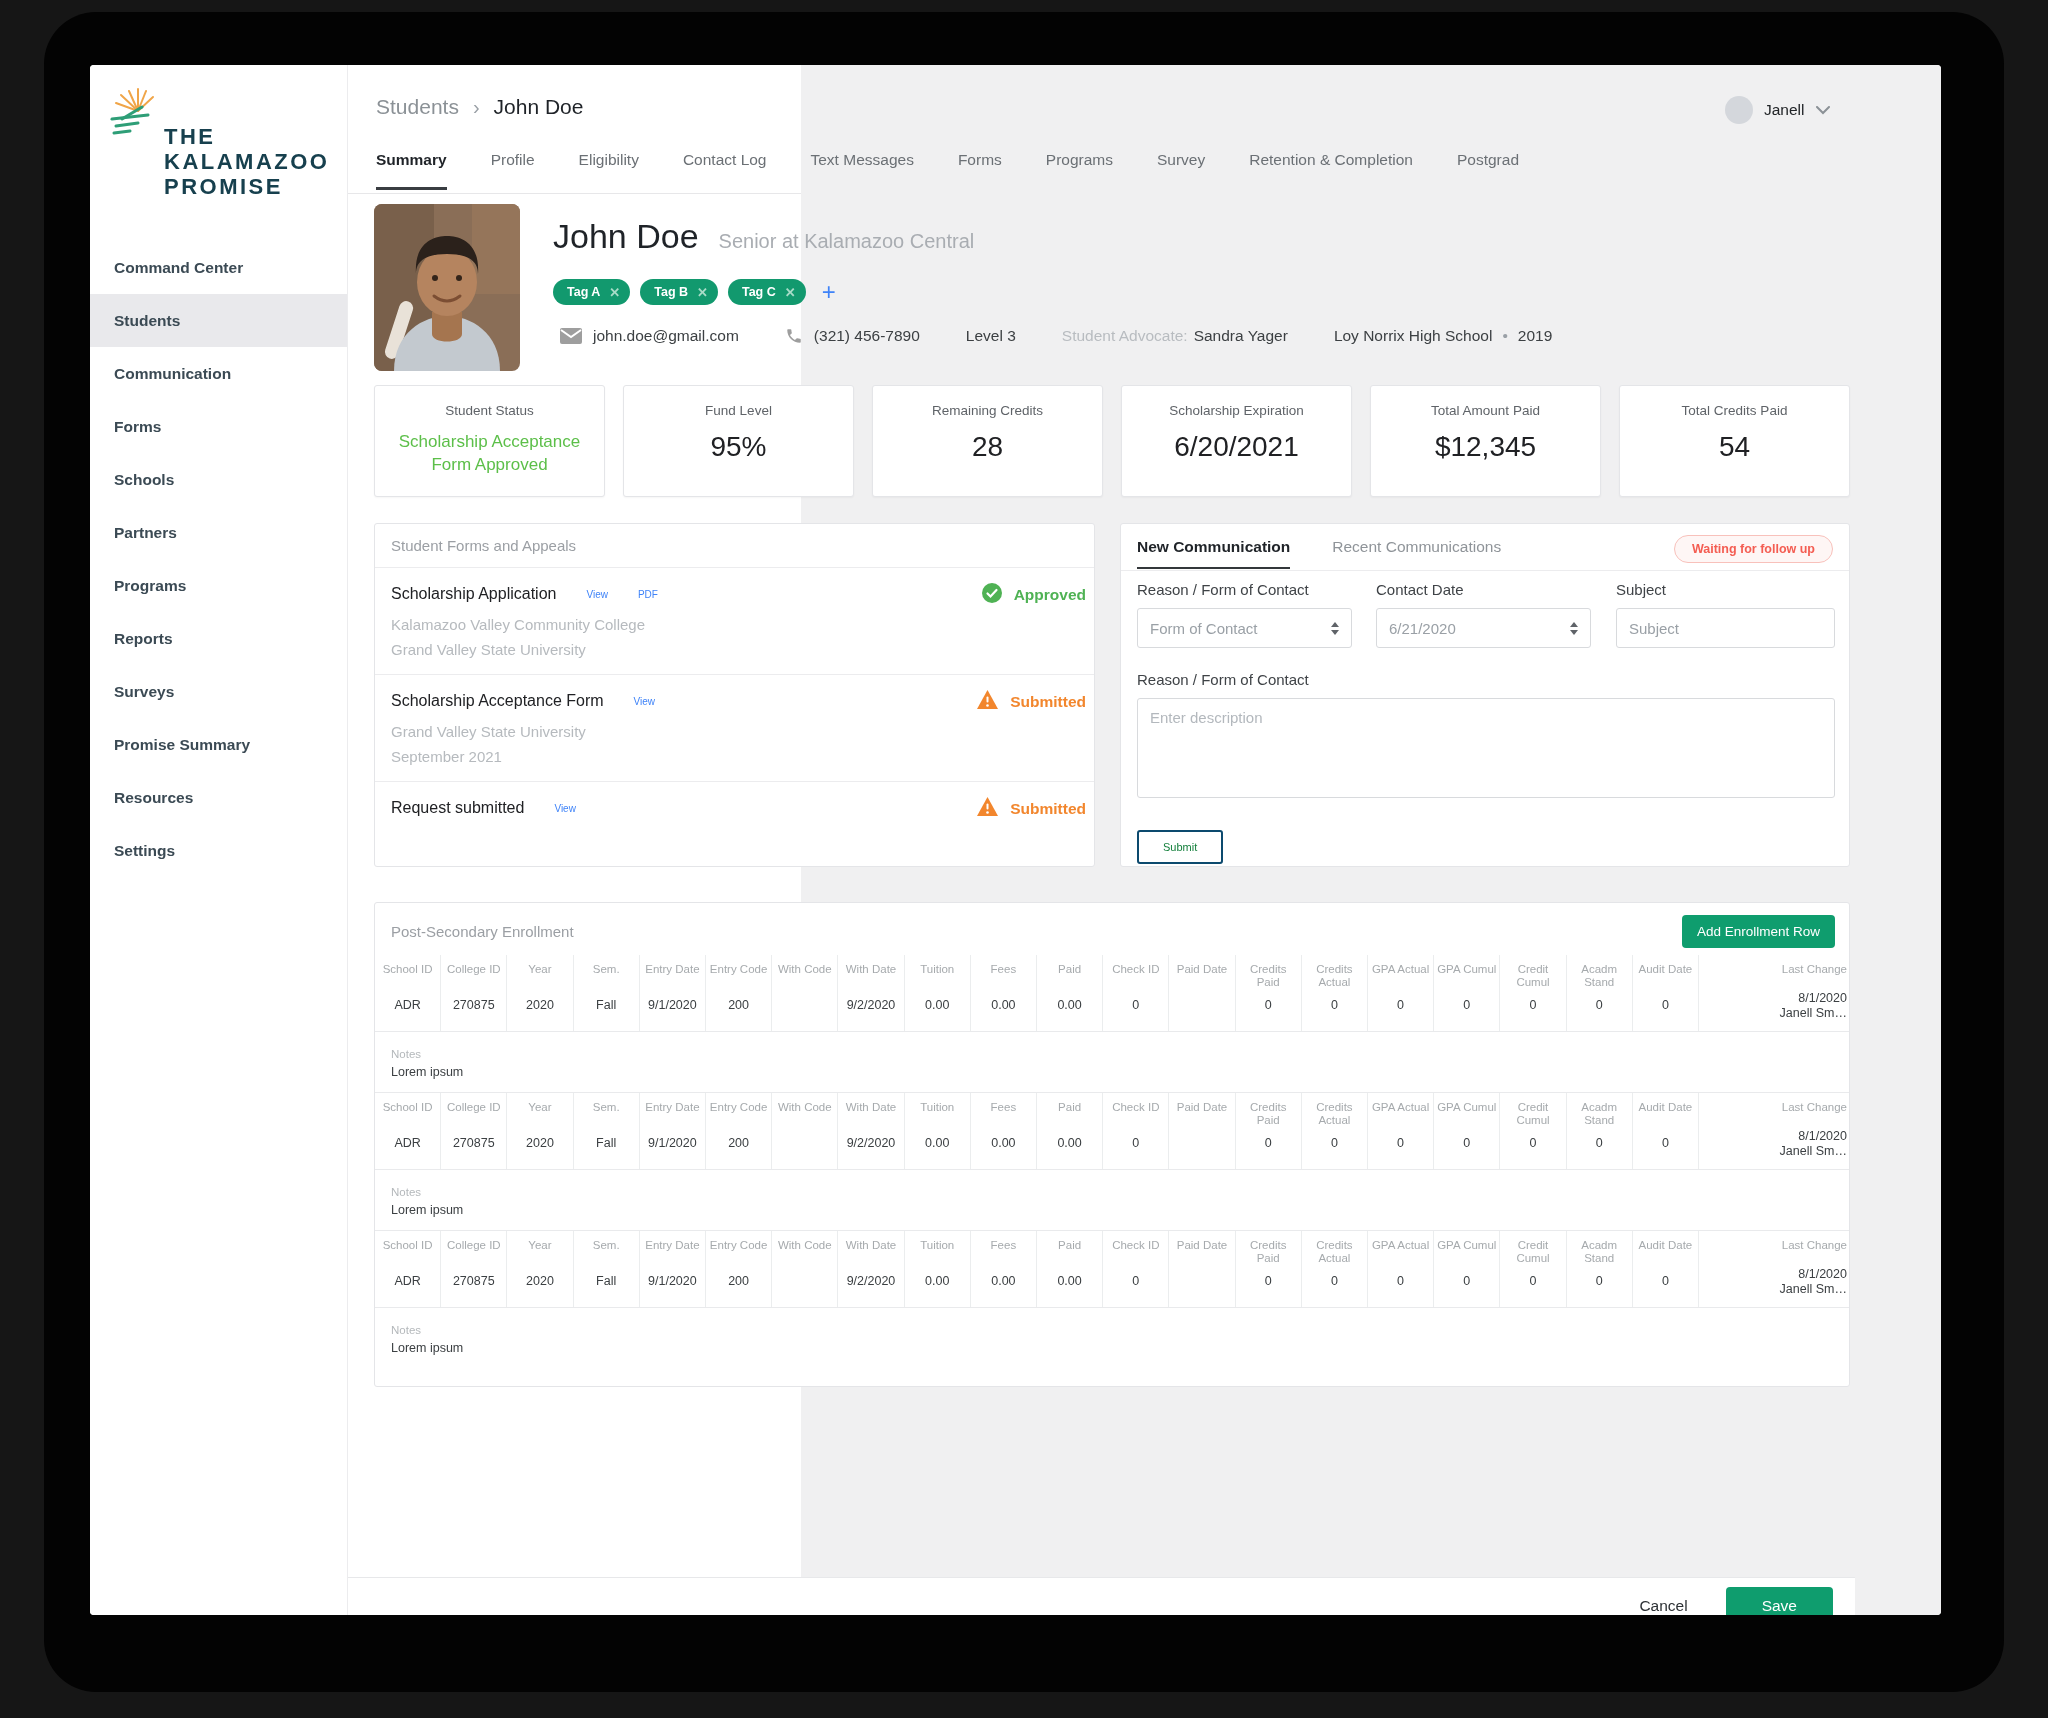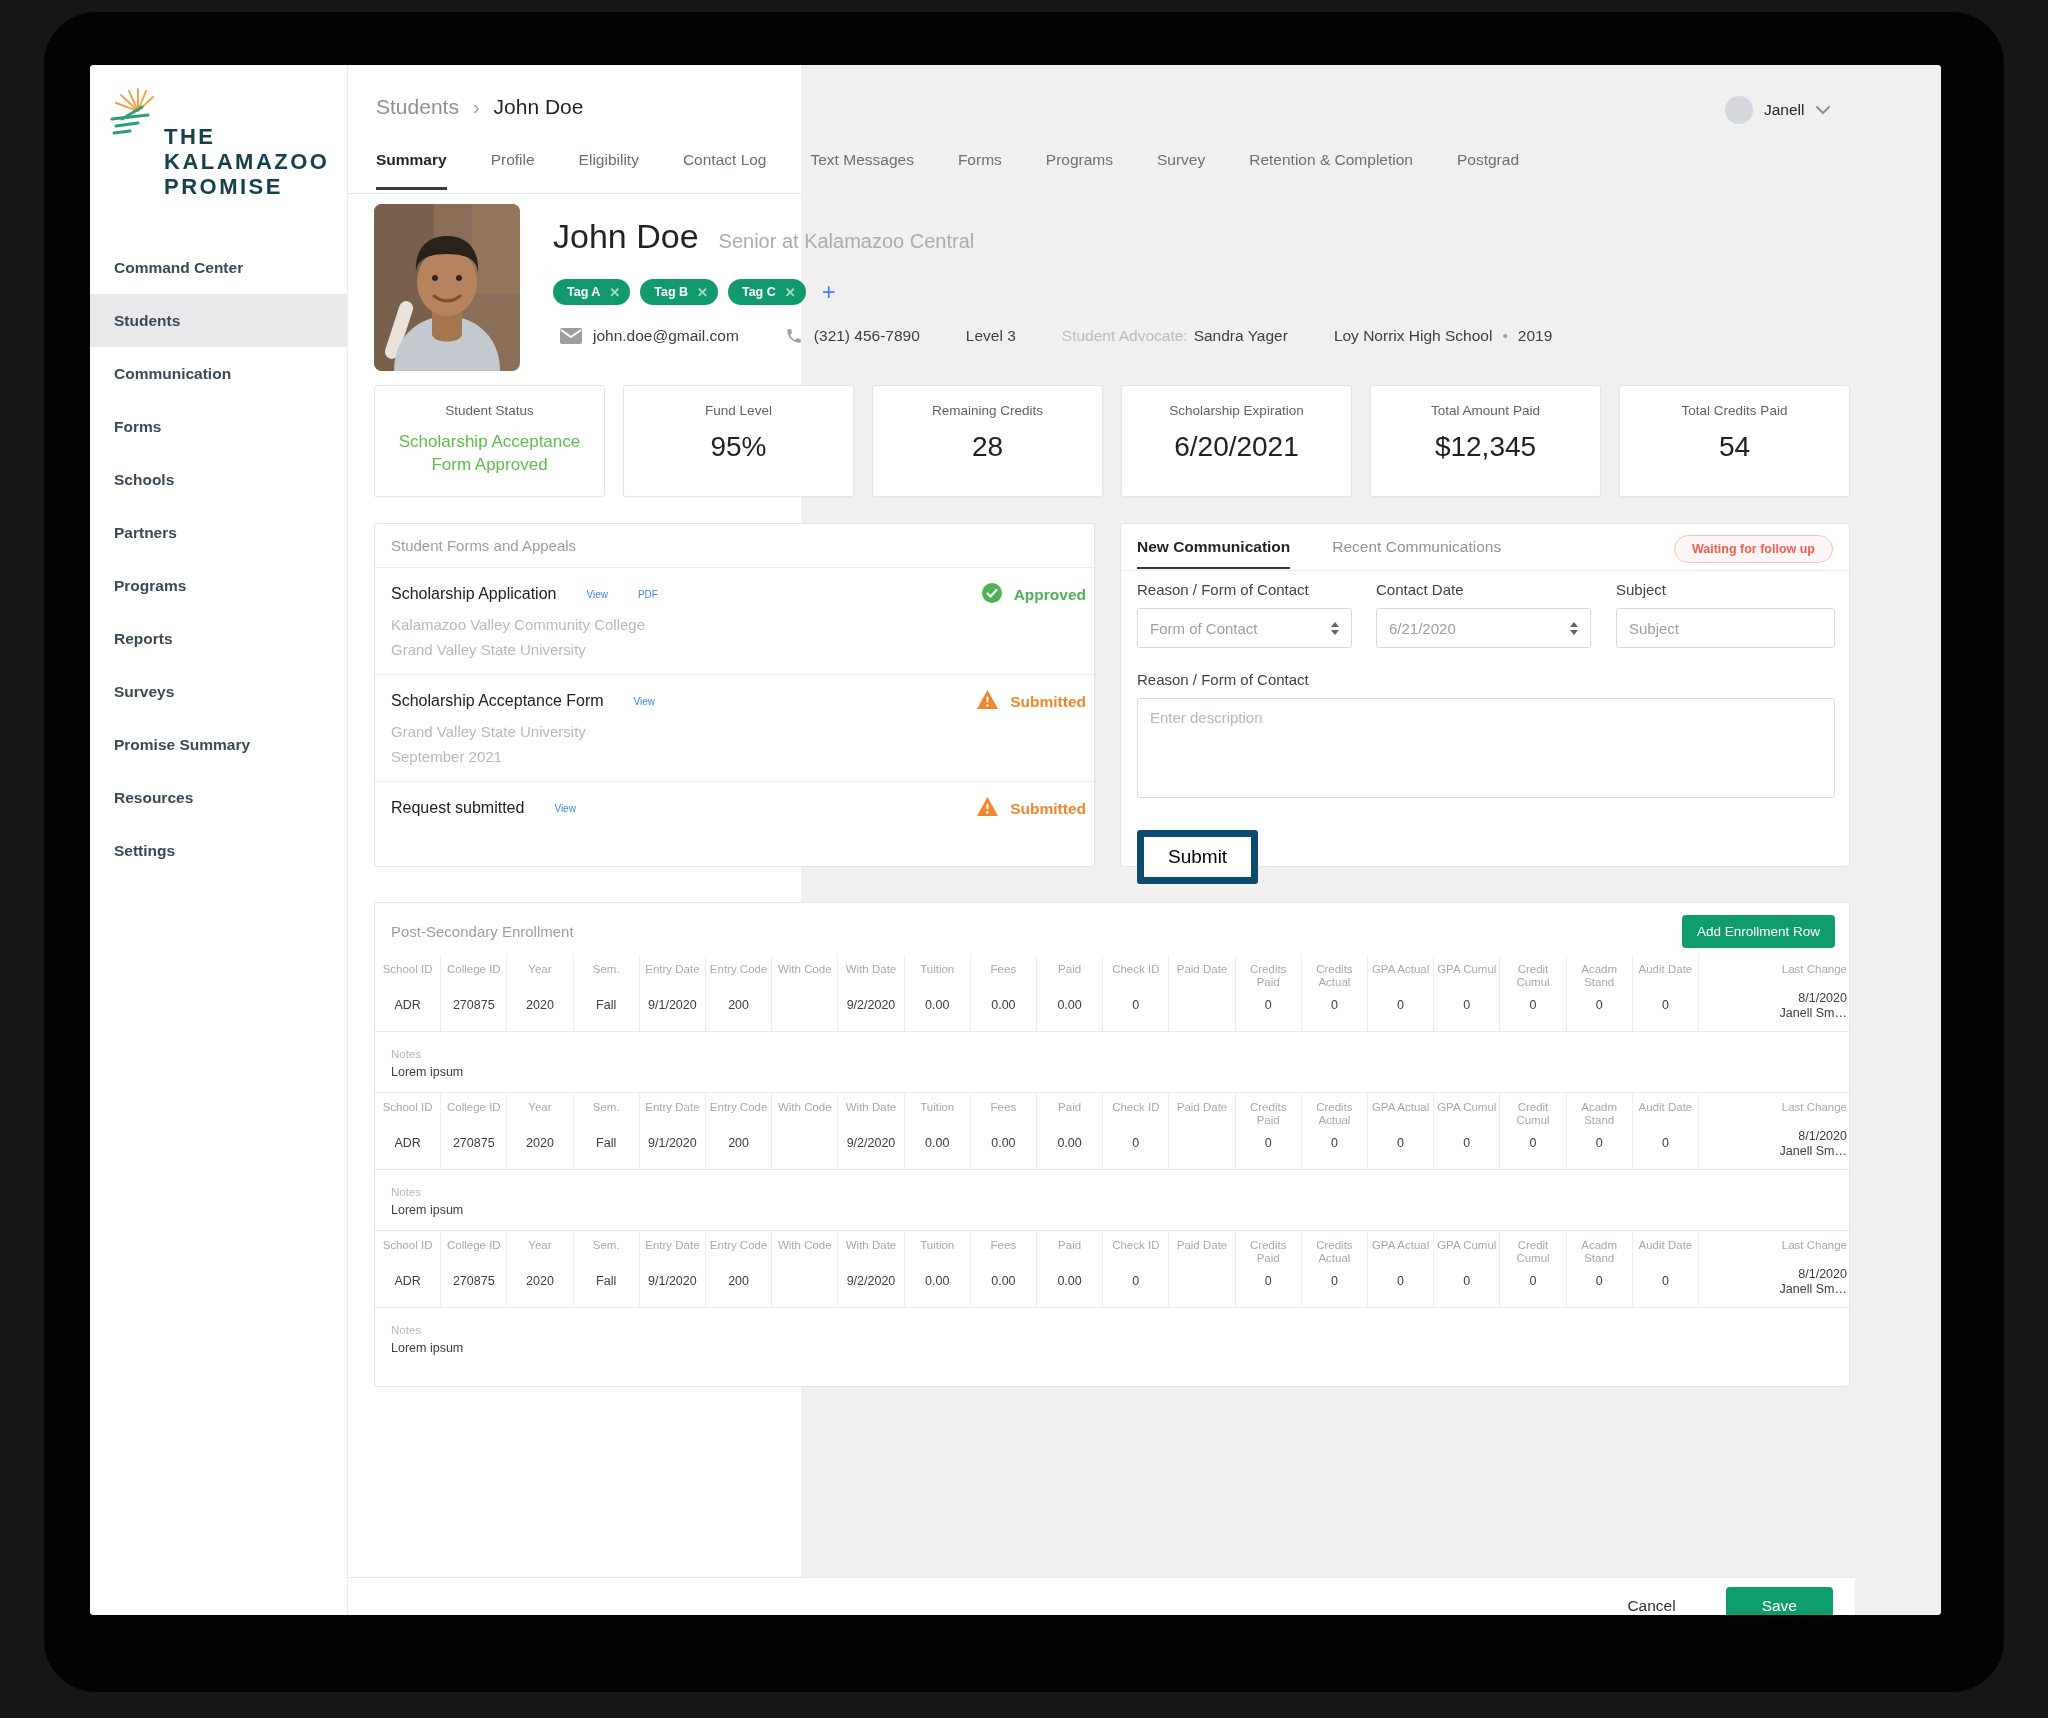--- a/index.html
+++ b/index.html
@@ -82,39 +82,39 @@
   .comm-field { position:absolute; top:84px; height:40px; width:215px; border:1px solid #d8dadd; border-radius:3px; background:#fff; display:flex; align-items:center; padding:0 12px; font-size:15px; color:#9aa0a6; cursor:pointer; }
   .comm-field .grow { flex:1; }
   .spin { display:flex; flex-direction:column; gap:3px; }
   .spin i { width:0; height:0; border-left:4px solid transparent; border-right:4px solid transparent; }
   .spin .up { border-bottom:5px solid #5f6368; }
   .spin .dn { border-top:5px solid #5f6368; }
   .subject-input { position:absolute; top:84px; left:495px; width:219px; height:40px; border:1px solid #d8dadd; border-radius:3px; padding:0 12px; font-size:15px; color:#3c4043; font-family:"Liberation Sans",sans-serif; }
   .subject-input::placeholder { color:#9aa0a6; }
   .desc-area { position:absolute; left:16px; top:174px; width:698px; height:100px; border:1px solid #d8dadd; border-radius:3px; padding:10px 12px; font-size:15px; color:#3c4043; resize:none; font-family:"Liberation Sans",sans-serif; }
   .desc-area::placeholder { color:#b3b8bd; }
-  .submit-btn { position:absolute; left:16px; top:306px; border:7px solid #0c4a6e; color:#000000; background:#fff; font-size:19px; font-weight:500; border-radius:3px; padding:9px 24px; cursor:pointer; font-family:"Liberation Sans",sans-serif; }
+  .submit-btn { position:absolute; left:16px; top:306px; border:2px solid #0c4a6e; color:#15803d; background:#fff; font-size:11px; font-weight:500; border-radius:3px; padding:9px 24px; cursor:pointer; font-family:"Liberation Sans",sans-serif; }
 
   
   .enroll-card { left:26px; top:837px; width:1476px; height:485px; }
   .enroll-title { position:absolute; left:16px; top:20px; font-size:15px; color:#9b9fa4; }
   .add-row-btn { position:absolute; right:14px; top:12px; background:#0f9d6e; color:#fff; border:none; font-size:13.5px; font-weight:500; border-radius:4px; padding:9px 15px; cursor:pointer; font-family:"Liberation Sans",sans-serif; }
   .enr-blocks { position:absolute; left:0; right:0; top:52px; }
   .enr-grid { display:grid; grid-template-columns:repeat(20,1fr) 150px; border-bottom:1px solid #e9eaec; }
   .enr-cell { border-right:1px solid #ebedee; text-align:center; padding:8px 2px 10px; }
   .enr-cell:last-child { border-right:none; text-align:right; padding-left:8px; }
   .enr-h { font-size:11.5px; line-height:13px; color:#a6aaad; min-height:26px; }
   .enr-v { font-size:12.5px; color:#3c4043; margin-top:9px; line-height:15px; }
   .enr-notes { padding:8px 16px 13px; border-bottom:1px solid #e9eaec;margin-top:8px; }
   .enr-block:last-child .enr-notes { border-bottom:none; }
   .notes-lbl { font-size:11.5px; color:#b4b8bb; }
   .notes-txt { font-size:12.5px; color:#3c4043; margin-top:5px; }
 
   
-  .footer { position:absolute; left:0; top:1512px; width:1507px; height:57px; background:#fff; border-top:1px solid #e7e8ea; display:flex; align-items:center; justify-content:flex-end; gap:50px; padding-right:22px; z-index:6; }
+  .footer { position:absolute; left:0; top:1512px; width:1507px; height:57px; background:#fff; border-top:1px solid #e7e8ea; display:flex; align-items:center; justify-content:flex-end; gap:38px; padding-right:22px; z-index:6; }
   .cancel-btn { font-size:15.5px; color:#2d3135; background:none; border:none; cursor:pointer; font-family:"Liberation Sans",sans-serif; }
   .save-btn { background:#0f9d6e; color:#fff; border:none; font-size:15.5px; border-radius:4px; padding:10px 36px; cursor:pointer; font-family:"Liberation Sans",sans-serif; }
 </style>
 </head>
 <body>
 
 <div class="bezel"></div>
 <div class="window">
 
   <aside class="sidebar">

